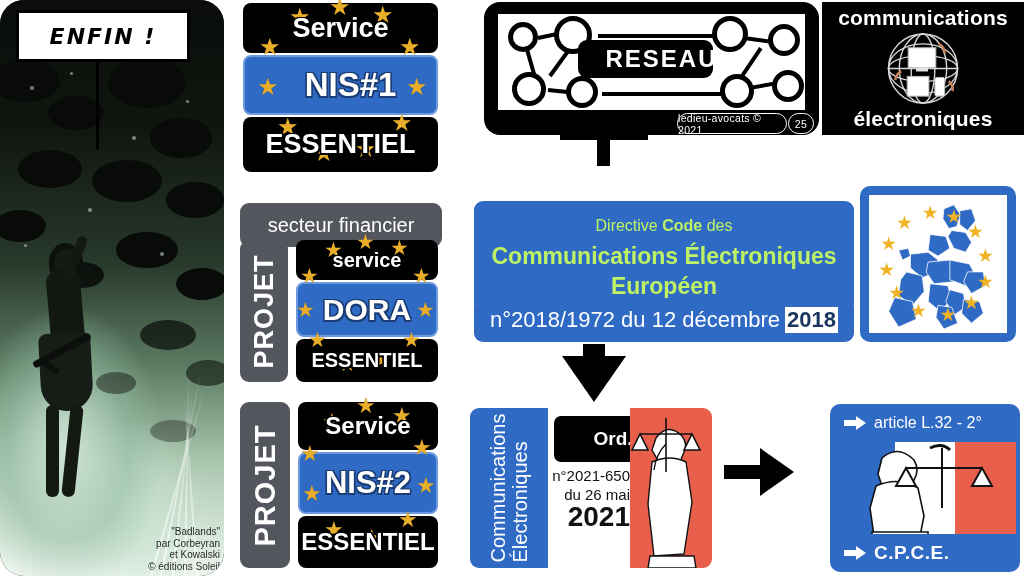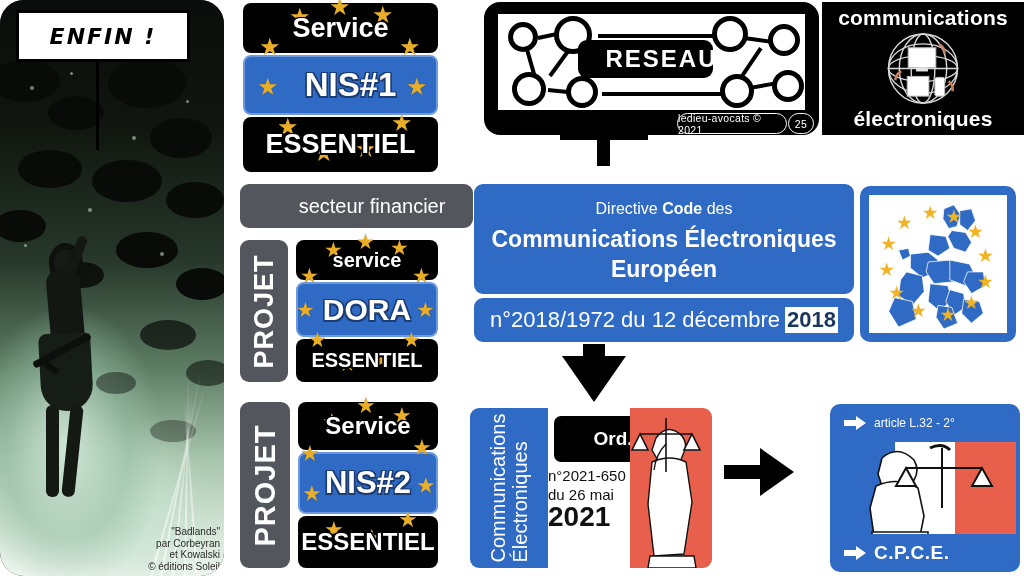--- a/index.html
+++ b/index.html
@@ -53,21 +53,21 @@
   .edge{position:absolute;background:#000;transform-origin:left center;height:4px;}
   .reseau{position:absolute;background:#000;border-radius:9px;display:flex;align-items:center;justify-content:center;}
   .reseau span{color:#fff;font-weight:700;font-size:24px;letter-spacing:2px;margin-left:32px;}
   .pill{position:absolute;border:1.5px solid #fff;border-radius:11px;color:#fff;display:flex;align-items:center;justify-content:center;font-size:10.5px;letter-spacing:.3px;}
 
   
   .commbox{position:absolute;background:#000;display:flex;flex-direction:column;align-items:center;justify-content:space-between;}
   .commbox .t{color:#fff;font-weight:700;font-size:21px;letter-spacing:.2px;}
 
   
-  .dirbox{position:absolute;background:#2f6ac4;border-radius:9px;color:#ffffff;display:flex;flex-direction:column;align-items:center;justify-content:center;}
+  .dirbox{position:absolute;background:#2f6ac4;border-radius:9px;color:#bef264;display:flex;flex-direction:column;align-items:center;justify-content:center;margin-top:17px;}
   .dirbox .l2{font-size:23px;font-weight:700;}
   .dirbox .l3{font-size:23px;font-weight:700;}
   .dirnum{position:absolute;background:#2f6ac4;border-radius:9px;color:#fff;display:flex;align-items:center;justify-content:center;font-size:22px;}
   .hl{background:#fff;color:#19365e;font-weight:700;padding:0 2px;margin-left:5px;}
 
   
   .eumap{position:absolute;background:#2f6ac4;border-radius:10px;padding:9px;box-sizing:border-box;}
   .eumap-in{position:relative;width:100%;height:100%;background:#fff;overflow:hidden;}
 
   
@@ -169,21 +169,21 @@
       <span class="starg" style="left:148px;top:108px;">★</span>
       <span class="starg" style="left:112px;top:134px;">★</span>
       <span class="starg" style="left:70px;top:138px;">★</span>
       <span class="starg" style="left:34px;top:112px;">★</span>
       <span class="starg" style="left:14px;top:72px;">★</span>
       <span class="starg" style="left:16px;top:32px;">★</span>
       <span class="starg" style="left:46px;top:2px;">★</span>
     </div>
   </div>
 
-  <div class="grey" style="position:absolute;left:240px;top:184px;width:202px;height:44px;display:flex;align-items:center;justify-content:center;padding-left:31px;">
+  <div class="grey" style="position:absolute;left:240px;top:203px;width:202px;height:44px;display:flex;align-items:center;justify-content:center;">
     <span style="font-size:20px;">secteur financier</span>
   </div>
   <div class="projet" style="left:240px;top:240px;width:48px;height:142px;">
     <span style="font-size:27px;">PROJET</span>
   </div>
   <div class="card" style="left:296px;top:240px;width:142px;height:142px;">
     <div class="seg black" style="position:absolute;left:0;top:0;width:142px;height:40px;">
       <span style="font-size:20px;">service</span>
     </div>
     <div class="seg blue" style="position:absolute;left:0;top:42px;width:142px;height:55px;">
@@ -351,21 +351,21 @@
     <div class="ff-b" style="width:78px;height:100%;display:flex;align-items:center;justify-content:center;">
       <div class="vtext">
         <span>Communications</span><br>
         <span>Électroniques</span>
       </div>
     </div>
     <div class="ff-w" style="width:82px;height:100%;position:relative;">
       <div class="ordbox" style="left:6px;top:8px;width:70px;height:46px;padding-left:24px;">
         <span>Ord.</span>
       </div>
-      <div style="position:absolute;left:0;top:58px;width:82px;text-align:left;font-size:15px;line-height:19px;color:#111;">
+      <div style="position:absolute;left:0;top:58px;width:82px;text-align:right;font-size:15px;line-height:19px;color:#111;">
         <div>n°2021-650</div>
         <div>du 26 mai</div>
         <div style="font-size:28px;font-weight:700;margin-top:3px;">2021</div>
       </div>
     </div>
     <div class="ff-r" style="flex:1;height:100%;position:relative;overflow:hidden;">
       <svg width="82" height="160" viewBox="0 0 82 160" style="position:absolute;left:-4px;top:0;">
         <g fill="#fff" stroke="#111" stroke-width="1.4">
           <path d="M30 30 q12 -16 26 -2 q6 8 2 16 l-4 10 -20 2 -8 -14z"></path>
           <path d="M26 54 q18 -8 34 0 l6 40 -8 52 -30 2 -6 -52z"></path>
@@ -383,21 +383,21 @@
   </div>
 
   <div class="connector" style="left:724px;top:465px;width:40px;height:14px;"></div>
   <div class="arrow-right" style="left:760px;top:448px;"></div>
 
   <div class="cpce" style="left:830px;top:404px;width:190px;height:168px;">
     <div class="bar" style="left:4px;top:4px;width:182px;height:30px;">
       <svg class="arrow-ico" width="22" height="14" viewBox="0 0 22 14">
         <path d="M0 4 h12 v-4 l10 7 -10 7 v-4 H0z" fill="#fff"></path>
       </svg>
-      <span style="font-size:12px;">article L.32 - 2°</span>
+      <span style="font-size:16px;">article L.32 - 2°</span>
     </div>
     <div style="position:absolute;left:4px;top:38px;width:182px;height:92px;display:flex;overflow:hidden;">
       <div style="width:33.4%;background:#2f6ac4;"></div>
       <div style="width:33.3%;background:#fff;"></div>
       <div style="width:33.3%;background:#e8604c;"></div>
       <svg width="182" height="92" viewBox="0 0 182 92" style="position:absolute;left:0;top:0;">
         <g fill="#fff" stroke="#111" stroke-width="1.6">
           <path d="M48 16 q16 -14 32 2 q6 10 0 20 l-6 10 -24 2 -6 -18z"></path>
           <path d="M42 44 q22 -10 42 2 l6 28 -4 20 -46 0 -4 -28z"></path>
           <path d="M38 90 l56 0 0 4 -56 0z"></path>

